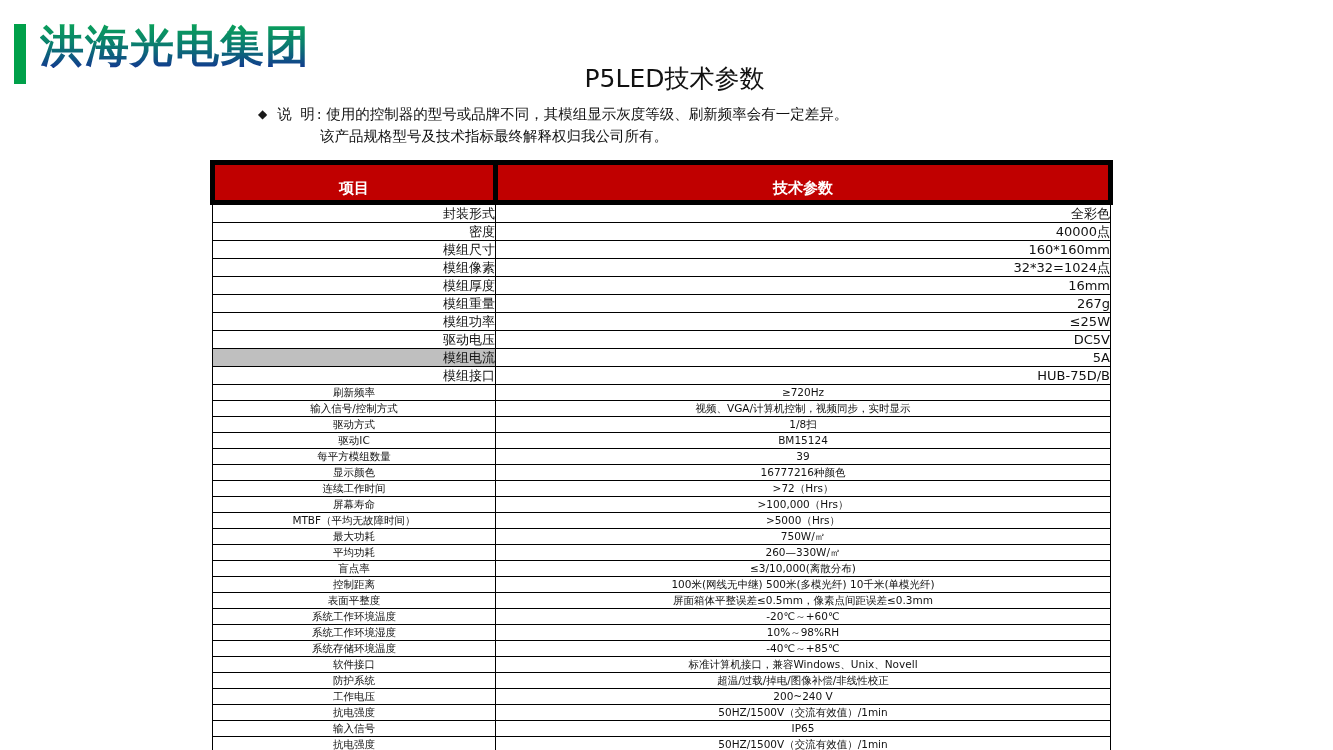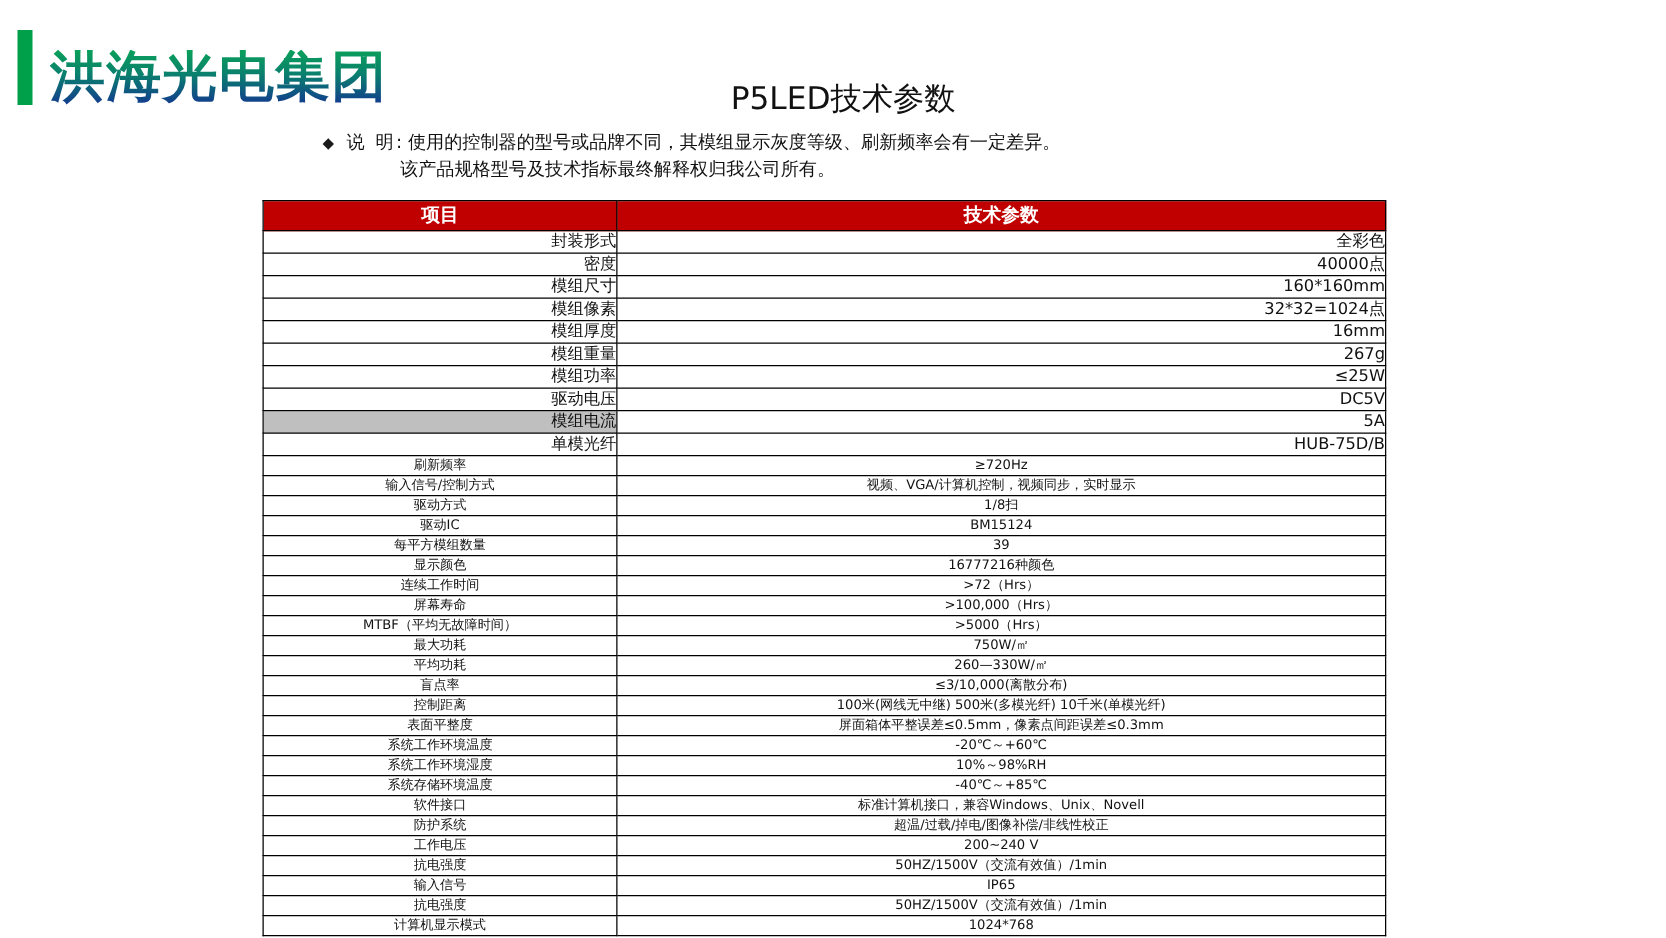--- a/index.html
+++ b/index.html
@@ -17,21 +17,21 @@
   .slide {
     position: absolute;
     inset: 0;
   }
   
   .logo-wrap {
     position: absolute;
     left: 14px;
     top: 24px;
     display: flex;
-    align-items: flex-end;
+    align-items: flex-start;
   }
   .logo-bar {
     width: 12px;
     height: 60px;
     background: #00a04a;
     margin-right: 14px;
   }
   .logo-text {
     font-family: "DejaVu Sans", sans-serif;
     font-weight: bold;
@@ -95,22 +95,22 @@
     font-family: "DejaVu Sans", sans-serif;
   }
   .spec-table col.c1 { width: 283px; }
   .spec-table col.c2 { width: 615px; }
   .spec-table th {
     background: #c00000;
     color: #ffffff;
     font-size: 15px;
     font-weight: bold;
     height: 20px;
-    border: 1px solid #000000;
-    padding: 1px 0 2px;
+    border: 5px solid #000000;
+    padding: 13px 0 2px;
   }
   .spec-table td {
     border: 1px solid #000000;
     text-align: center;
     font-size: 10.5px;
     color: #111111;
     height: 15px;
     line-height: 15px;
     padding: 0;
     white-space: nowrap;
@@ -189,21 +189,21 @@
         </tr>
         <tr class="big">
           <td class="k">驱动电压</td>
           <td class="v">DC5V</td>
         </tr>
         <tr class="big hl">
           <td class="k">模组电流</td>
           <td class="v">5A</td>
         </tr>
         <tr class="big">
-          <td class="k">单模光纤</td>
+          <td class="k">模组接口</td>
           <td class="v">HUB-75D/B</td>
         </tr>
         <tr>
           <td class="k">刷新频率</td>
           <td class="v">≥720Hz</td>
         </tr>
         <tr>
           <td class="k">输入信号/控制方式</td>
           <td class="v">视频、VGA/计算机控制，视频同步，实时显示</td>
         </tr>

